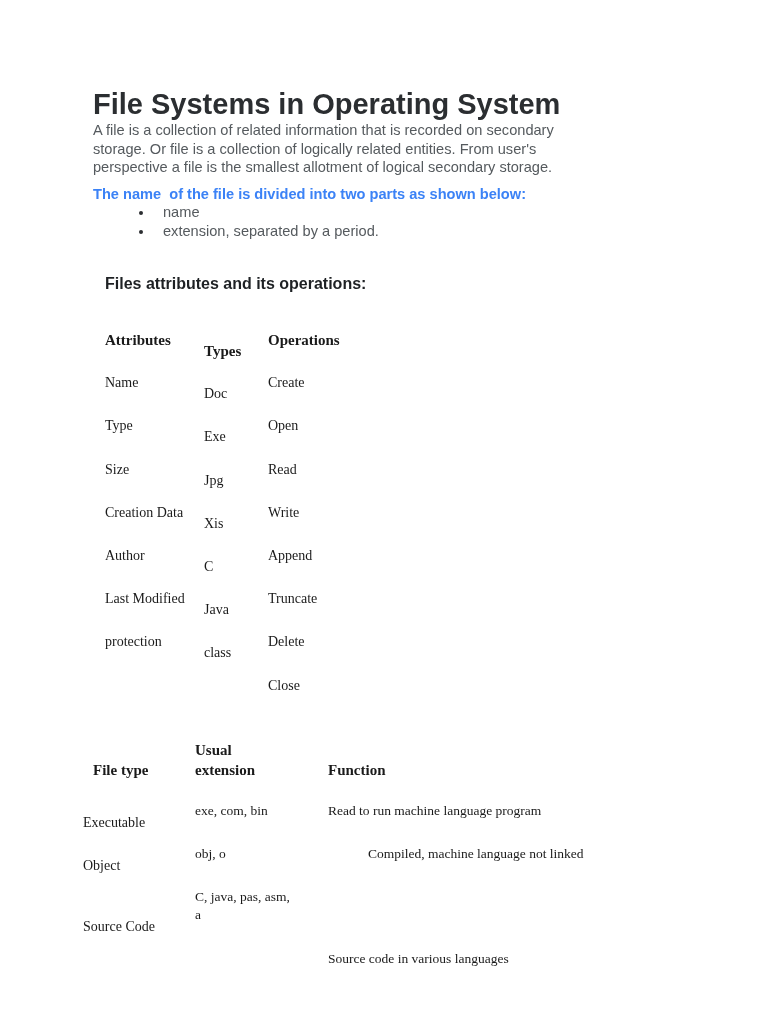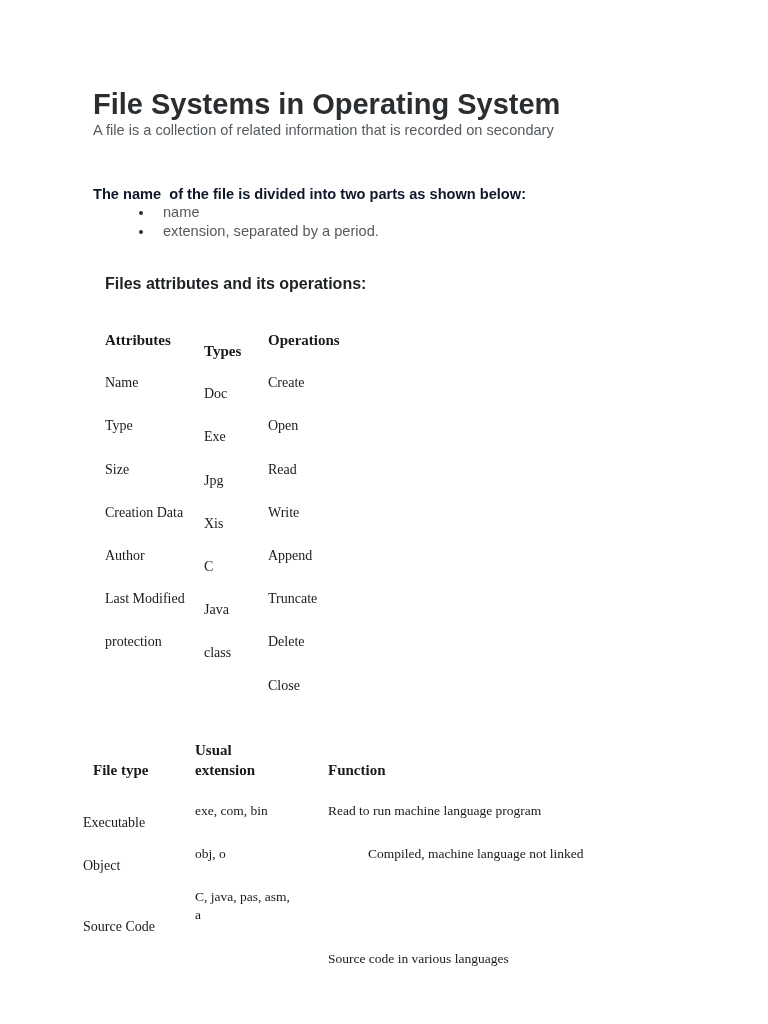--- a/index.html
+++ b/index.html
@@ -46,21 +46,21 @@
     .intro span { display: block; white-space: nowrap; }
     .subhead {
       position: absolute;
       left: 93px;
       top: 185px;
       margin: 0;
       font-family: "Liberation Sans", sans-serif;
       font-weight: bold;
       font-size: 14.6px;
       line-height: 18px;
-      color: #0f172a;
+      color: #3b82f6;
       white-space: pre;
     }
     .bullets {
       position: absolute;
       left: 135px;
       top: 203px;
       margin: 0;
       padding: 0;
       list-style: none;
       font-family: "Liberation Sans", sans-serif;
@@ -136,20 +136,22 @@
   </style>
 </head>
 <body>
 
 <div class="page">
 
   <h1 class="title">File Systems in Operating System</h1>
 
   <p class="intro">
     <span>A file is a collection of related information that is recorded on secondary</span>
+    <span>storage. Or file is a collection of logically related entities. From user's</span>
+    <span>perspective a file is the smallest allotment of logical secondary storage.</span>
   </p>
 
   <p class="subhead">The name  of the file is divided into two parts as shown below:</p>
 
   <ul class="bullets">
     <li>
       <span class="dot"></span>
       <span>name</span>
     </li>
     <li>

